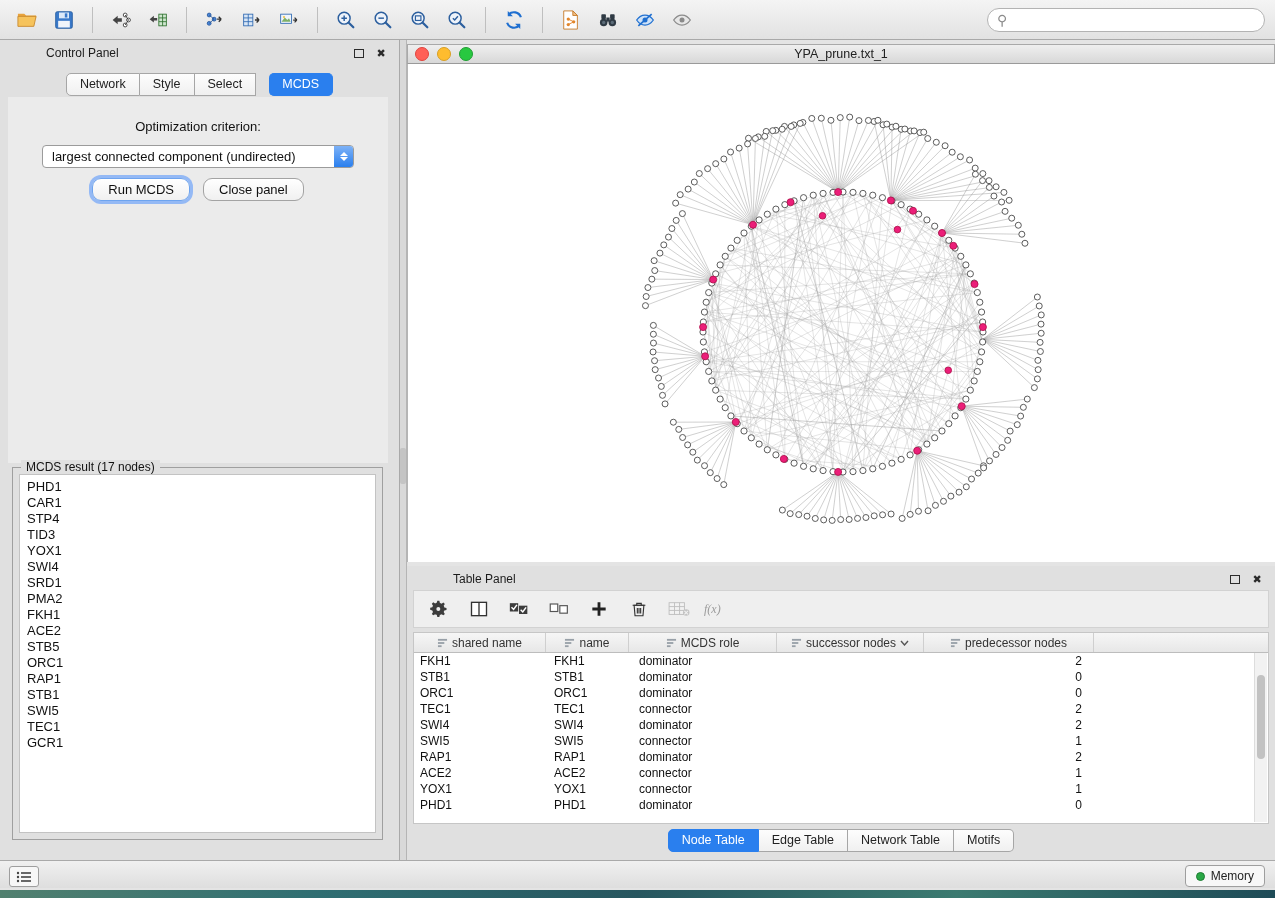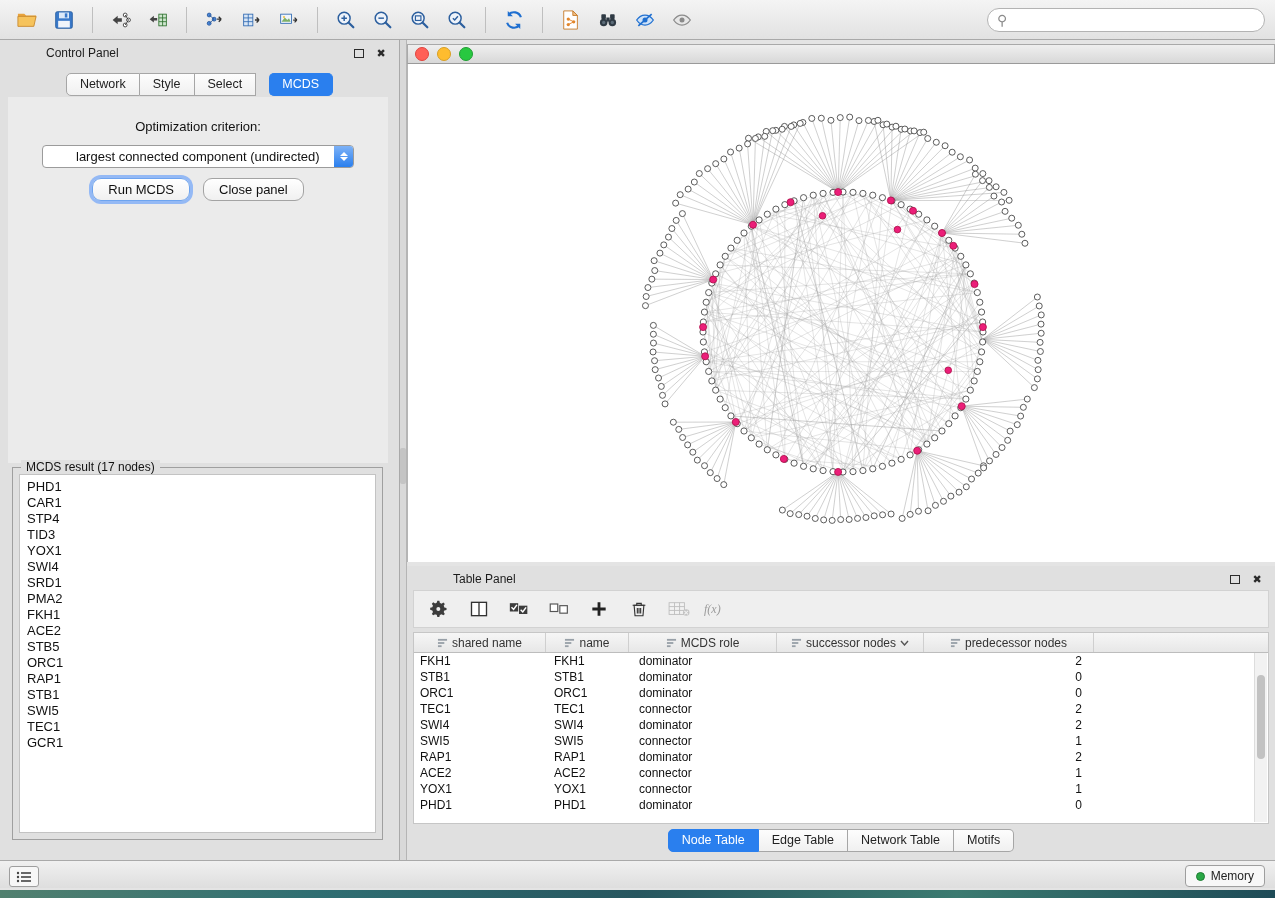--- a/index.html
+++ b/index.html
@@ -28,21 +28,21 @@
   .float-glyph{width:8px;height:7px;border:1.4px solid #2b2b2b;display:inline-block;}
   #cp-tabs{position:absolute;top:33px;left:0;right:0;display:flex;justify-content:center;}
   .cp-tab{font-size:12.5px;color:#222;background:linear-gradient(#fdfdfd,#f0f0f0);
     border:1px solid #a6a6a6;border-left-width:0;padding:3px 13px 4px 13px;line-height:14px;}
   .cp-tab.first{border-left-width:1px;border-radius:5px 0 0 5px;}
   .cp-tab.last{border-radius:0 5px 5px 0;margin-left:13px;}
   .cp-tab.active{background:#2a7fee;color:#fff;border-color:#2a7fee;border-radius:5px;}
   #cp-body{position:absolute;top:57px;left:8px;right:11px;height:366px;background:#ebebeb;}
   #opt-label{margin-top:22px;text-align:center;font-size:13px;color:#111;}
   #criterion{position:relative;margin:11px auto 0 auto;width:312px;height:23px;background:#fff;
-    border:1px solid #9b9b9b;border-radius:4px;display:flex;align-items:center;box-sizing:border-box;padding-left:24px;}
+    border:1px solid #9b9b9b;border-radius:4px;display:flex;align-items:center;box-sizing:border-box;}
   #criterion .val{font-size:13px;color:#111;padding-left:9px;flex:1;white-space:nowrap;overflow:hidden;}
   #criterion .stepper{width:19px;height:21px;border-radius:0 3px 3px 0;
     background:linear-gradient(#7db2f7,#2a7fee);display:flex;flex-direction:column;align-items:center;justify-content:center;gap:1px;}
   #criterion .stepper .up,#criterion .stepper .dn{width:0;height:0;border-left:4px solid transparent;border-right:4px solid transparent;}
   #criterion .stepper .up{border-bottom:4.5px solid #fff;}
   #criterion .stepper .dn{border-top:4.5px solid #fff;}
   #cp-buttons{display:flex;justify-content:center;gap:13px;margin-top:10px;}
   .mac-btn{height:23px;padding:0 15px;font-size:13px;color:#111;background:linear-gradient(#ffffff,#f0f0f0);
     border:1px solid #a3a3a3;border-radius:9px;display:flex;align-items:center;font-family:"Liberation Sans",sans-serif;}
   .mac-btn.focused{box-shadow:0 0 0 3px rgba(77,144,254,.55);border-color:#6ea4ef;}
@@ -334,20 +334,21 @@
 
 <div id="v-splitter">
   <div class="handle"></div>
 </div>
 
 <div id="net-window">
   <div id="net-titlebar">
     <span class="tl red"></span>
     <span class="tl yellow"></span>
     <span class="tl green"></span>
+    <span id="net-title">YPA_prune.txt_1</span>
   </div>
   <div id="net-canvas">
     <svg id="net-svg" width="868" height="498">
         <line x1="367.90514185919204" y1="145.12494146058424" x2="493.15810182026405" y2="395.3484793496326" stroke="#a0a0a0" stroke-width="0.55" opacity="0.5"></line>
         <line x1="573.5750018633306" y1="287.9240773582599" x2="483.92498514387376" y2="136.82703850003335" stroke="#a0a0a0" stroke-width="0.55" opacity="0.5"></line>
         <line x1="552.7754945963653" y1="192.31028555621634" x2="336.00505063388334" y2="366.99494936611666" stroke="#a0a0a0" stroke-width="0.55" opacity="0.5"></line>
         <line x1="415.0759226417401" y1="129.42499813666942" x2="526.68050275234" y2="373.80494040959616" stroke="#a0a0a0" stroke-width="0.55" opacity="0.5"></line>
         <line x1="405.2408594625833" y1="131.19943876403767" x2="425.01251435210753" y2="407.6432960454355" stroke="#a0a0a0" stroke-width="0.55" opacity="0.5"></line>
         <line x1="454.9240773582599" y1="129.42499813666942" x2="518.8988733115885" y2="380.07577372941046" stroke="#a0a0a0" stroke-width="0.55" opacity="0.5"></line>
         <line x1="435" y1="128" x2="425.01251435210753" y2="407.6432960454355" stroke="#a0a0a0" stroke-width="0.55" opacity="0.5"></line>

